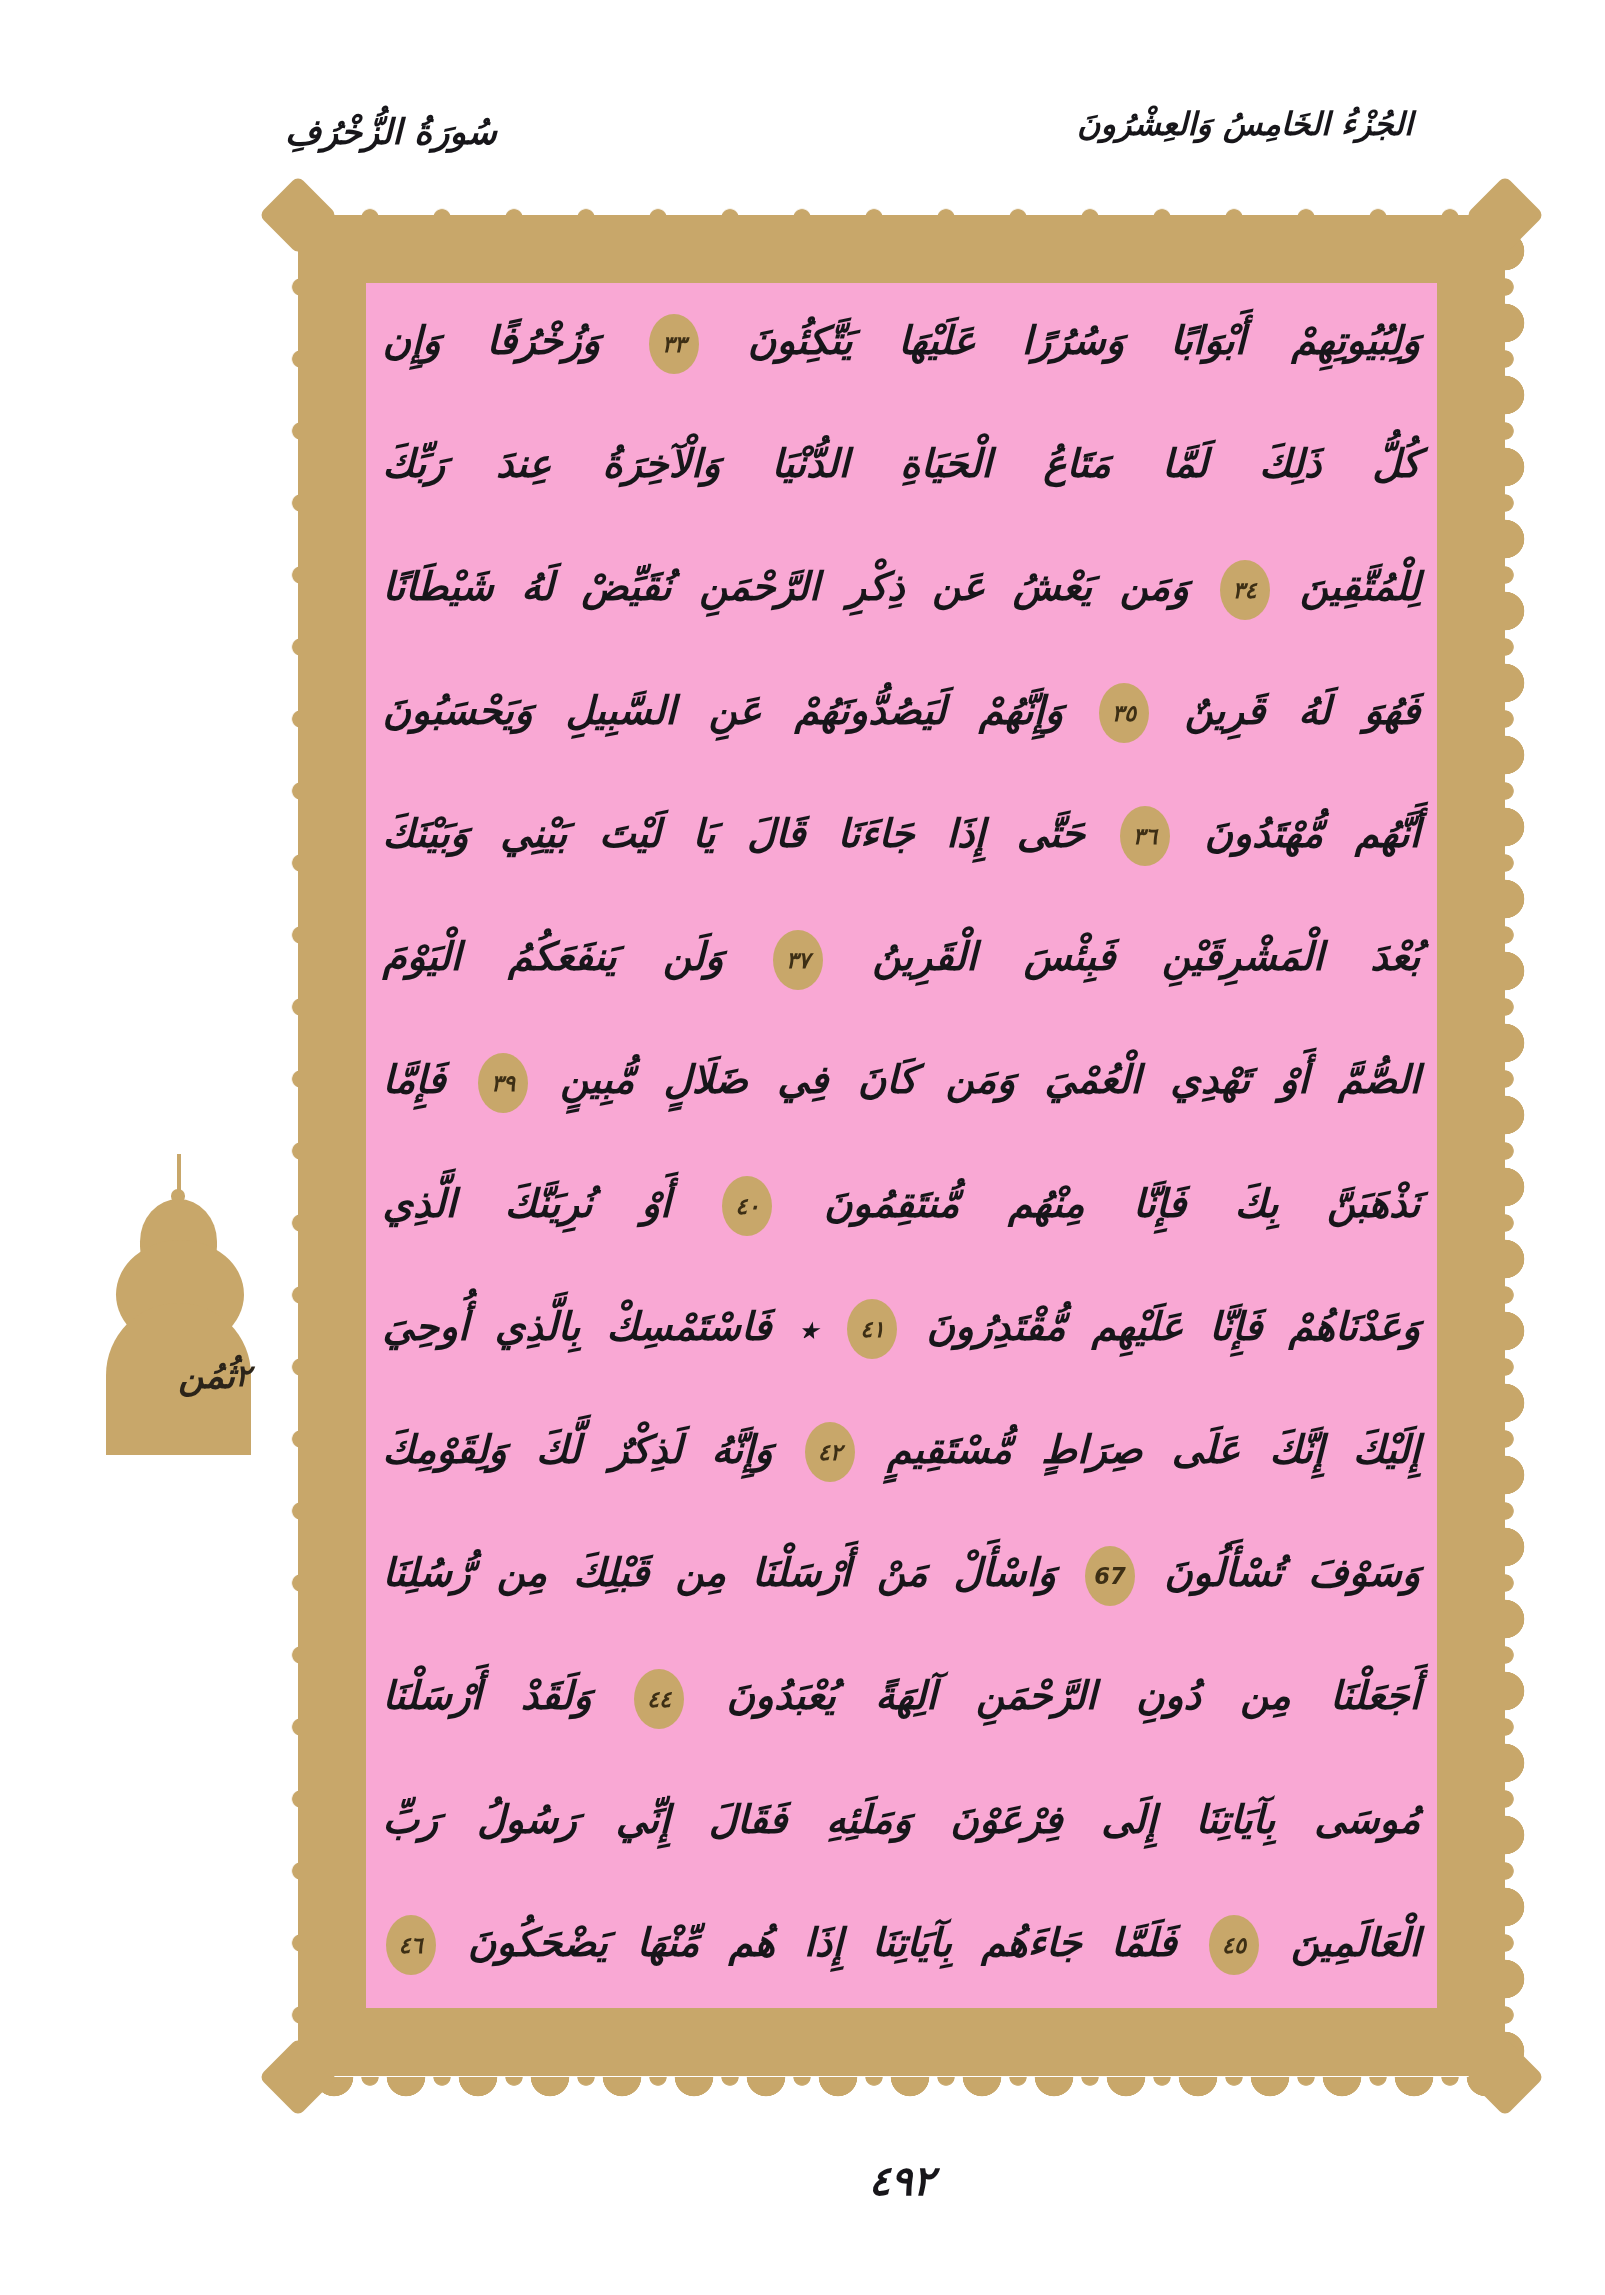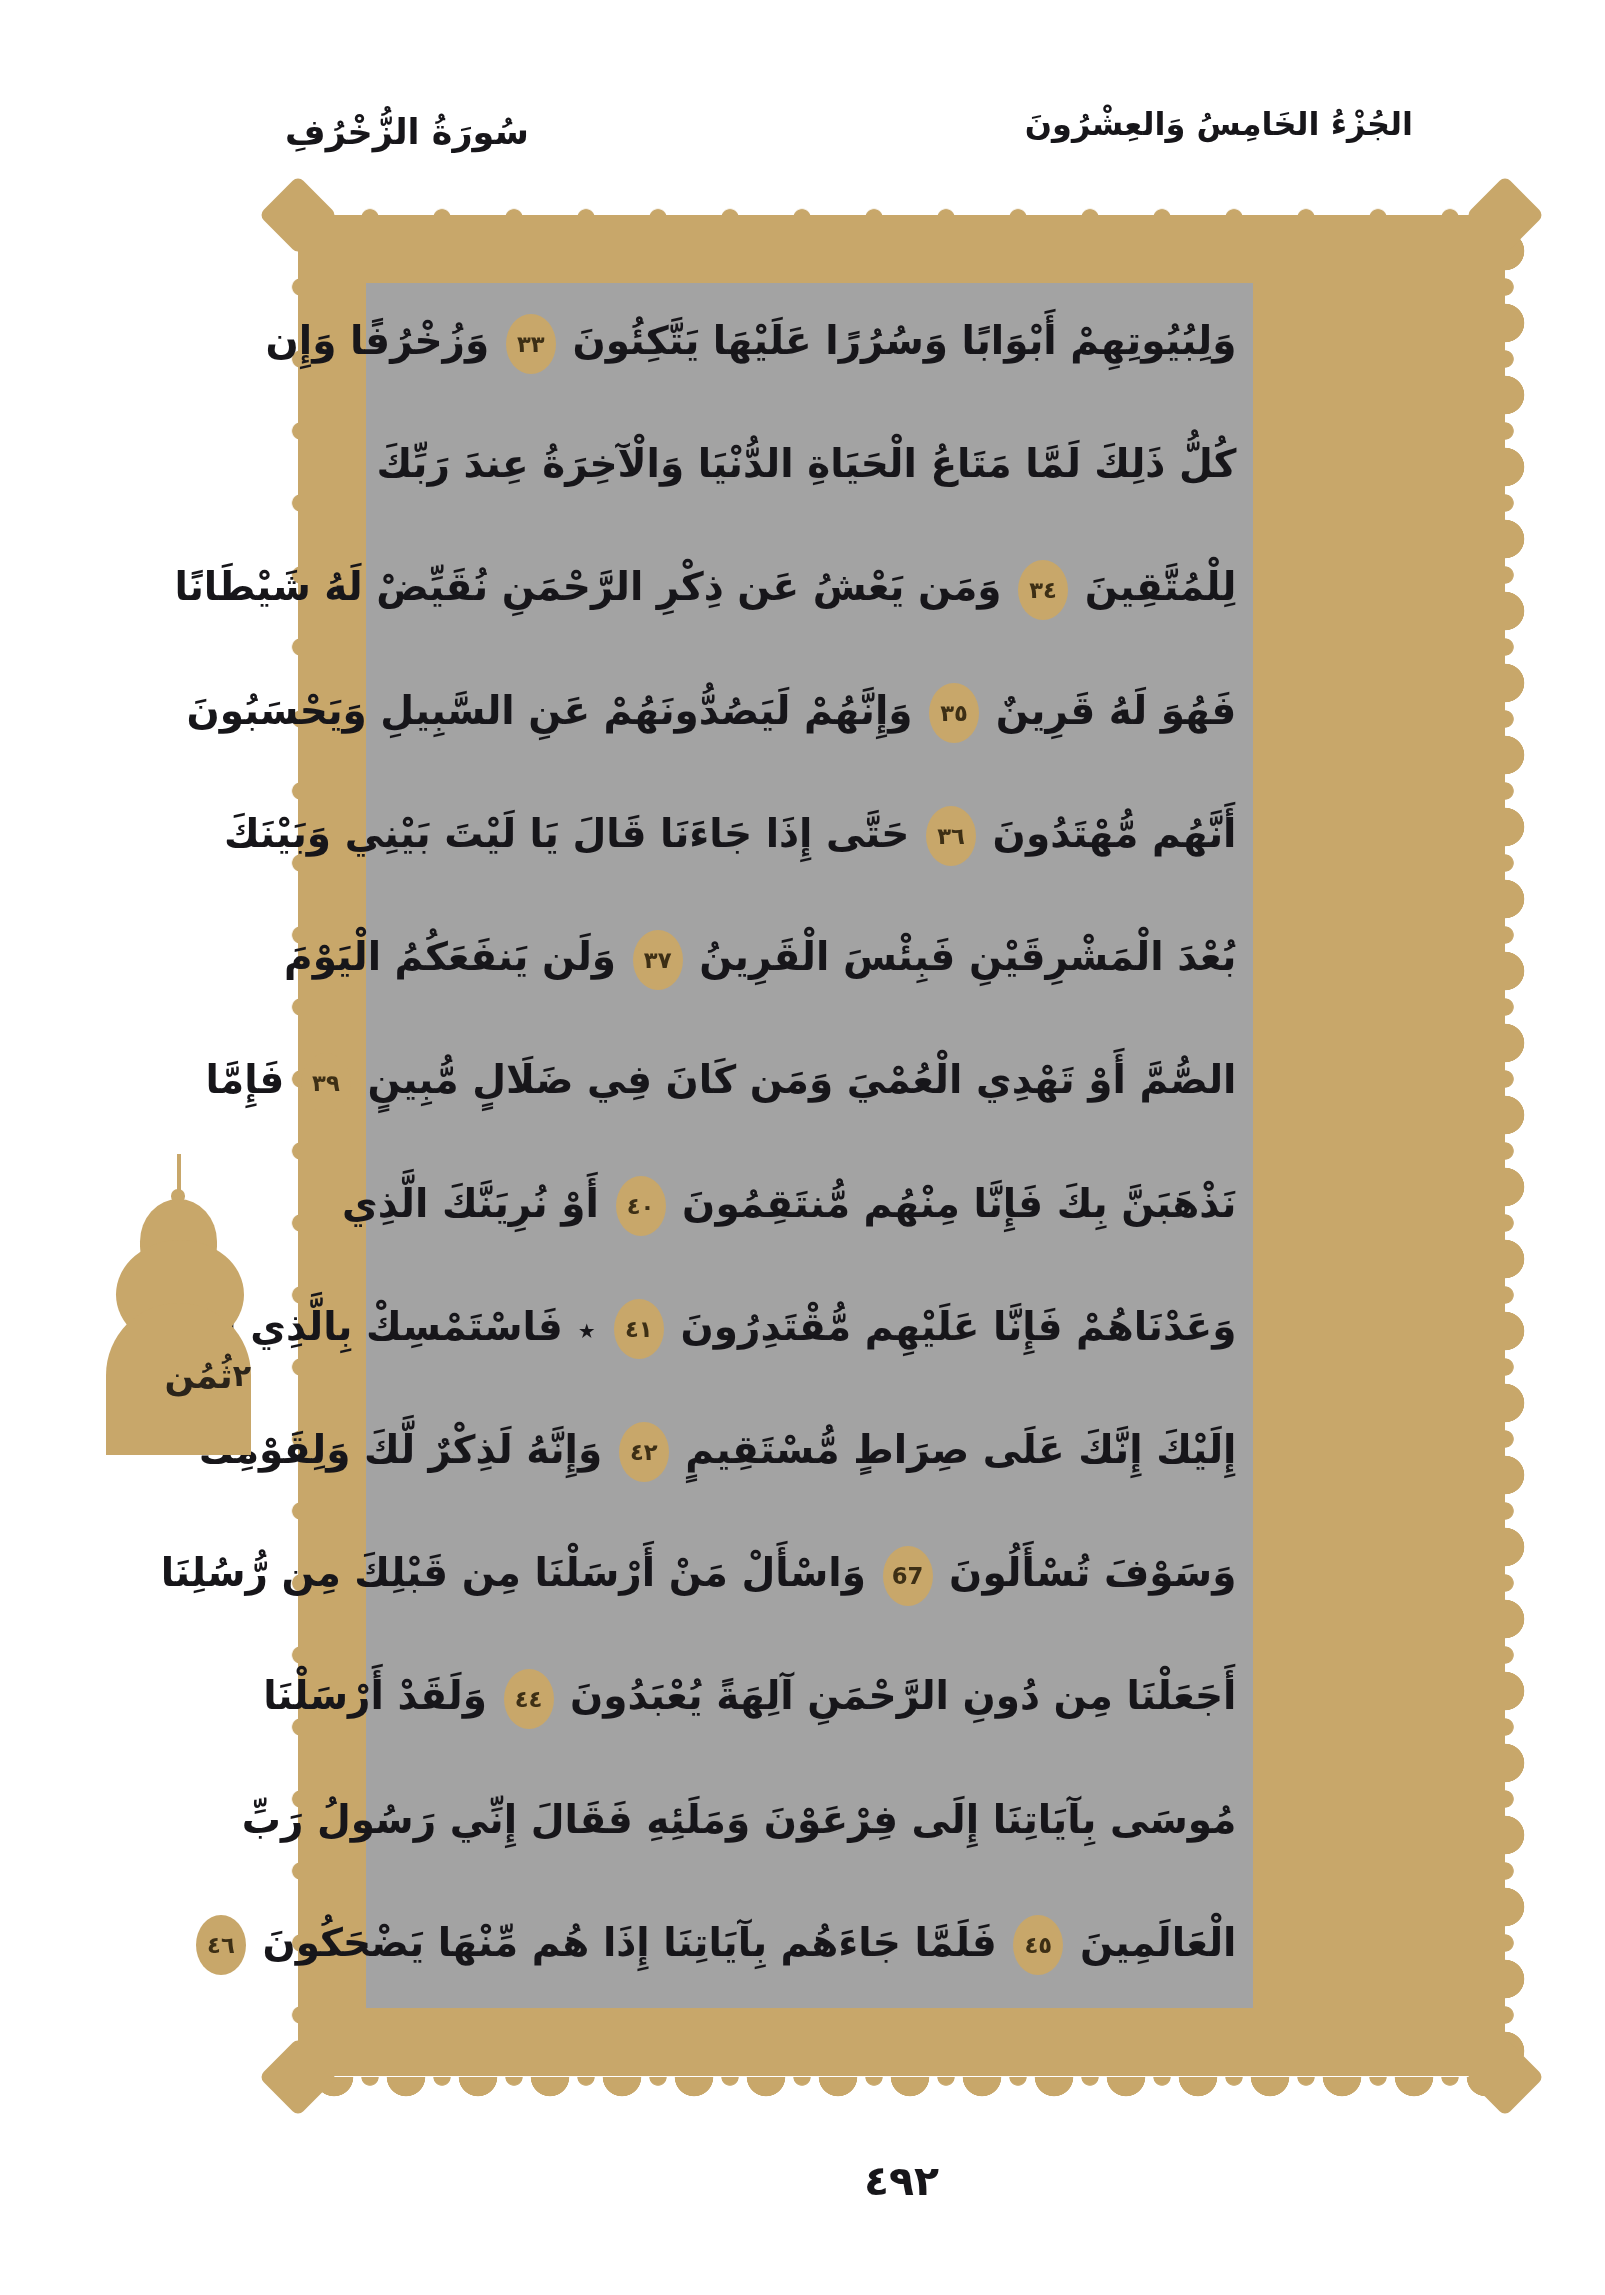--- a/index.html
+++ b/index.html
@@ -3,20 +3,21 @@
 <meta charset="utf-8">
 <style>
   html,body{margin:0;padding:0;background:#ffffff;}
   .page{
     position:relative;
     width:1605px;height:2295px;
     background:#ffffff;
     font-family:"DejaVu Sans", sans-serif;
     color:#1a1a1a;
     overflow:hidden;
+    font-style:italic;
   }
   
   .hdr{
     position:absolute;
     font-size:35px;font-weight:700;line-height:1.1;
     color:#17161a;direction:rtl;white-space:nowrap;
   }
   .hdr-surah{left:285px;top:113px;}
   .hdr-juz{right:192px;top:107px;font-size:32px;text-align:right;}
   
@@ -64,22 +65,22 @@
   .corner{
     position:absolute;width:56px;height:56px;background:#C8A76A;
     transform:rotate(45deg);border-radius:7.6px;
   }
   .corner-tl{left:270px;top:187px;}
   .corner-tr{left:1477px;top:187px;}
   .corner-bl{left:270px;top:2049px;}
   .corner-br{left:1477px;top:2049px;}
   
   .text-area{
-    position:absolute;left:366px;top:283px;width:887px;height:1725px;
-    background:#a3a3a3;
+    position:absolute;left:366px;top:283px;width:1071px;height:1725px;
+    background:#f9a8d4;
     display:flex;flex-direction:column;
     padding:0 16.6px;box-sizing:border-box;
     direction:rtl;
   }
   .line{
     flex:1;
     line-height:115px;
     font-size:39px;font-weight:700;color:#17161a;
     text-align:justify;text-align-last:justify;
     white-space:nowrap;

